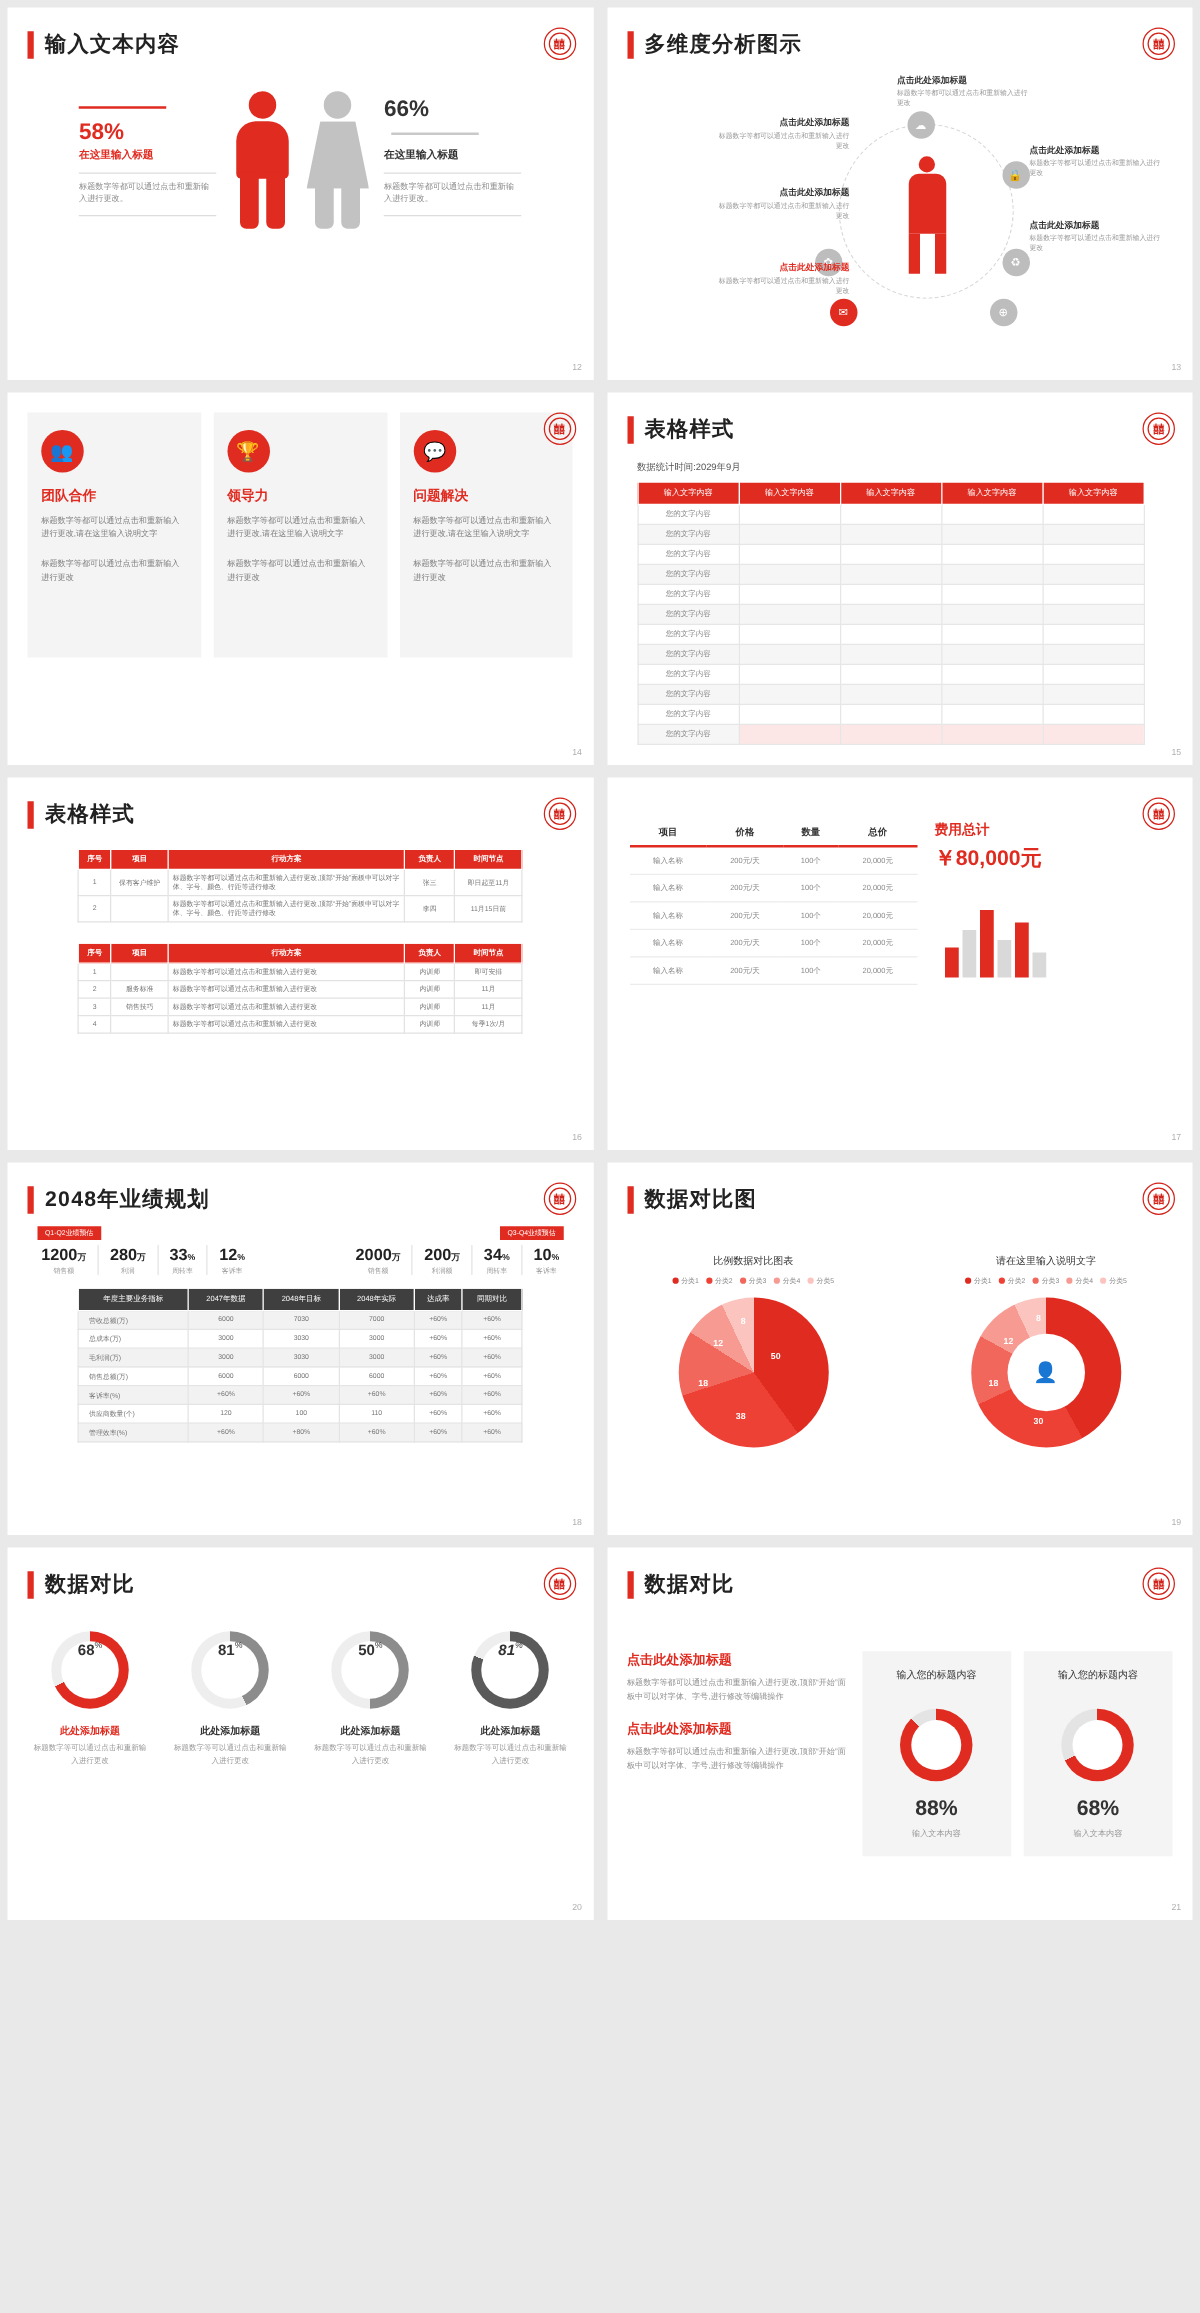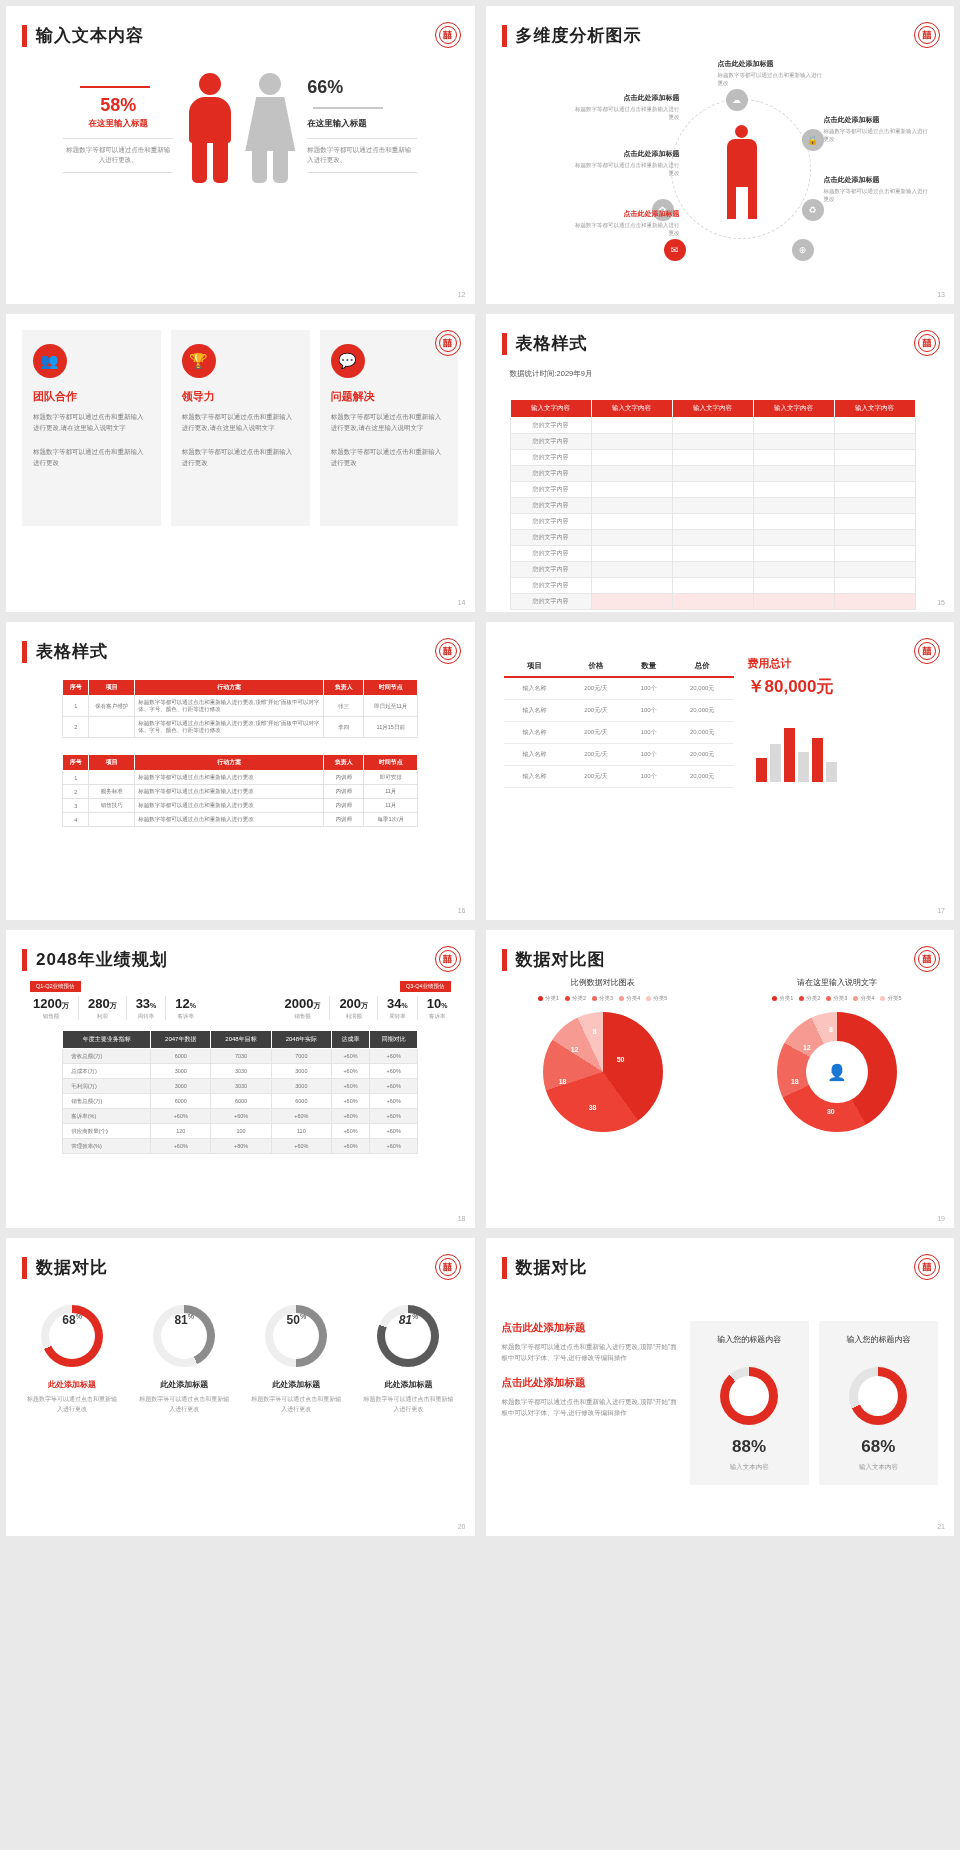--- a/index.html
+++ b/index.html
@@ -60,21 +60,21 @@
     border: 1px solid #d32219;
     display:flex; align-items:center; justify-content:center;
     font-size: 9px; color:#d32219; font-weight:bold;
   }
   .red { color: #e02b20; }
   .body-txt { font-size: 6.5px; line-height: 1.5; color: #8a8a8a; }
 
   
   .s12-wrap { display:flex; align-items:center; justify-content:center; margin-top:26px; gap:0px;}
   .s12-col { width: 120px; }
-  .s12-col.l { text-align:center; padding-right:10px;}
+  .s12-col.l { text-align:left; padding-right:10px;}
   .s12-col.r { text-align:left; padding-left:10px;}
   .pct { font-size: 18px; font-weight:bold; }
   .s12-line { height:2px; background:#e02b20; width:70px; display:inline-block; vertical-align:middle; margin-right:6px;}
   .s12-line.g { background:#c9c9c9; }
   .s12-sub { font-size: 8.5px; font-weight:bold; margin-top:2px;}
   .hr-thin { height:1px; background:#ddd; margin:8px 0 6px;}
   .figure { position:relative; width:54px; height:110px; }
   .fig-head { width:22px;height:22px;border-radius:50%;position:absolute;left:16px;top:0;}
   .fig-body { position:absolute; top:24px; left:6px; width:42px; height:46px; border-radius:16px 16px 4px 4px;}
   .fig-leg { position:absolute; top:64px; width:15px; height:46px; border-radius:0 0 5px 5px;}
@@ -101,21 +101,21 @@
   
   .cards { display:flex; gap:10px; padding: 16px 16px 0; }
   .card { flex:1; background:#f4f4f4; padding:14px 11px 14px; min-height:196px;}
   .card .ic { width:34px;height:34px;border-radius:50%;background:#e02b20;color:#fff;
      display:flex;align-items:center;justify-content:center;font-size:15px;margin-bottom:11px;}
   .card h4 { font-size:11px; color:#e02b20; margin-bottom:7px;}
   .card p { font-size:6.5px;color:#7d7d7d;line-height:1.75;}
   .card .p2 { margin-top:12px; }
 
   
-  .tbl-note { font-size:7.5px; color:#555; padding:14px 0 20px 24px; }
+  .tbl-note { font-size:7.5px; color:#555; padding:14px 0 6px 24px; }
   table.t15 { width: 406px; margin-left:24px; border-collapse:collapse; }
   table.t15 th { background:#e02b20; color:#fff; font-size:6.5px; font-weight:normal; padding:4px 2px; border:1px solid #fff;}
   table.t15 td { font-size:6px; color:#888; padding:3px 2px; border:1px solid #e6e6e6; text-align:center;}
   table.t15 tr:nth-child(even) td { background:#f6f6f6; }
   table.t15 tr.hl td { background:#fde7e6; }
   table.t15 tr.hl td:first-child { background:#f6f6f6; }
 
   
   table.t16 { width:356px; margin:0 auto; border-collapse:collapse; }
   table.t16 th { background:#e02b20;color:#fff;font-size:6px;font-weight:bold;padding:3px 2px;border:1px solid #fff;}
@@ -144,21 +144,21 @@
   .kpi .v small { font-size:7px; }
   .kpi .k { font-size:5.5px; color:#999; margin-top:2px;}
   table.t18 { width:356px; margin:10px auto 0; border-collapse:collapse;}
   table.t18 th { background:#3f3f3f;color:#fff;font-size:6px;font-weight:normal;padding:4px 2px;border:1px solid #fff;}
   table.t18 td { font-size:5.5px;color:#777;padding:3.5px 2px;border:1px solid #e4e4e4;text-align:center;}
   table.t18 td.l { text-align:left; padding-left:8px; }
   table.t18 tr:nth-child(odd) td { background:#f2f2f2; }
 
   
   .chart-col { width:50%; text-align:center; }
-  .chart-ttl { font-size:8px; color:#333; margin:0 0 7px;}
+  .chart-ttl { font-size:8px; color:#333; margin:26px 0 7px;}
   .legend { display:flex; justify-content:center; gap:6px; flex-wrap:wrap; margin-bottom:10px;}
   .legend span { font-size:5.5px; color:#888; display:flex; align-items:center;}
   .legend i { width:5px;height:5px;border-radius:50%;display:inline-block;margin-right:2px;}
   .pie { width:120px;height:120px;border-radius:50%;margin:0 auto;position:relative;}
   .donut-hole { position:absolute; left:50%; top:50%; transform:translate(-50%,-50%); width:62px;height:62px;border-radius:50%;background:#fff;
       display:flex;align-items:center;justify-content:center;}
   .pie .num { position:absolute; font-size:7px; color:#fff; font-weight:bold;}
 
   
   .gauges { display:flex; justify-content:space-around; padding:26px 10px 0;}

